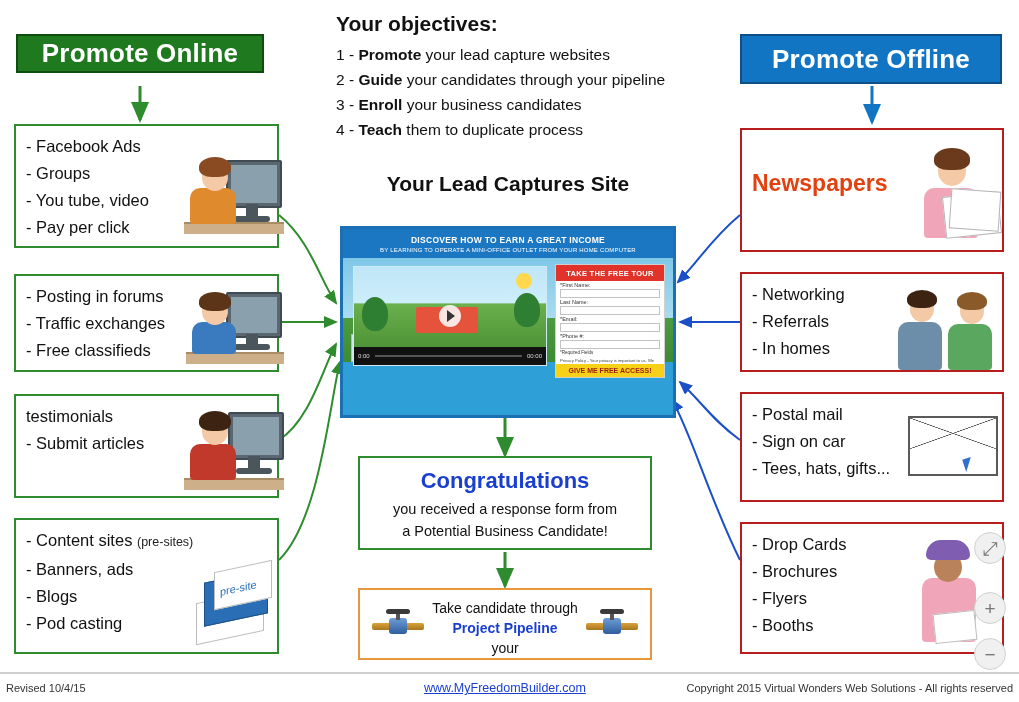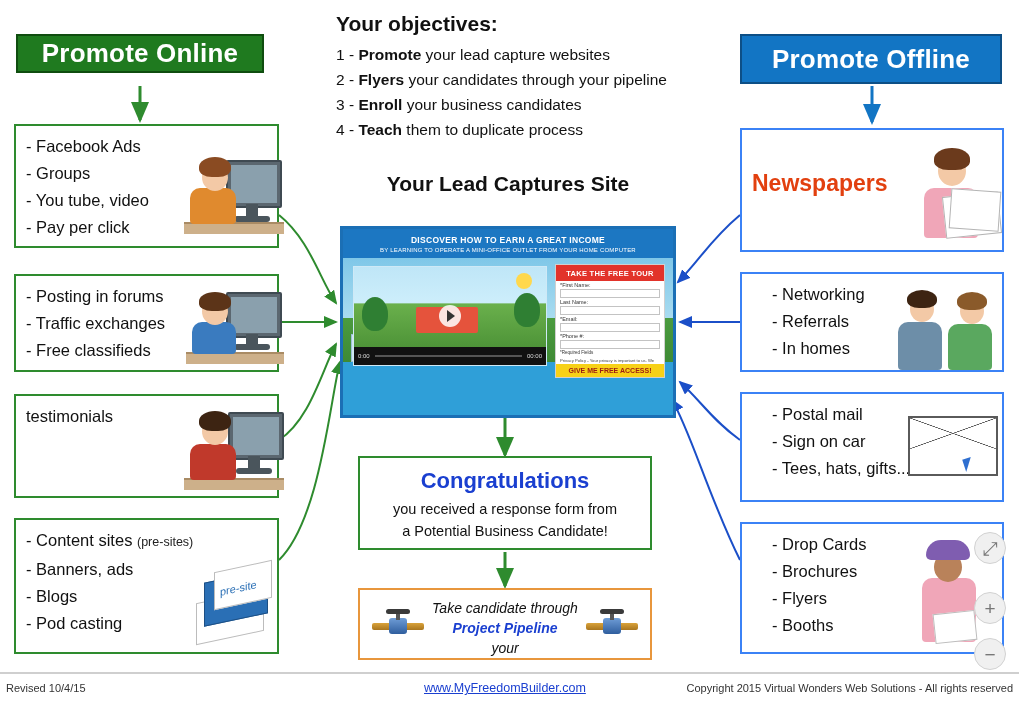--- a/index.html
+++ b/index.html
@@ -56,21 +56,21 @@
   }
   .objective-row b { font-weight: bold; }
 
   
   .box {
     box-sizing: border-box;
     background: #ffffff;
     position: absolute;
   }
   .box-green { border: 2px solid #2e8b2e; }
-  .box-blue  { border: 2px solid #3b82f6; padding-left: 20px; }
+  .box-blue  { border: 2px solid #b91c1c; }
   .box-orange{ border: 2px solid #e8963c; }
 
   .bullets {
     font-size: 16.5px;
     line-height: 27px;
     color: #111;
     padding: 7px 0 0 10px;
   }
   .bullets div { white-space: nowrap; }
   .small-note { font-size: 12.5px; color: #222; }
@@ -319,21 +319,21 @@
     <span>Promote Offline</span>
   </div>
 
   <div class="abs" style="left:336px;top:12px;width:400px;">
     <div class="objectives-title">Your objectives:</div>
     <div style="margin-top:6px;">
       <div class="objective-row">
         <span>1 - </span><b>Promote</b><span> your lead capture websites</span>
       </div>
       <div class="objective-row">
-        <span>2 - </span><b>Flyers</b><span> your candidates through your pipeline</span>
+        <span>2 - </span><b>Guide</b><span> your candidates through your pipeline</span>
       </div>
       <div class="objective-row">
         <span>3 - </span><b>Enroll</b><span> your business candidates</span>
       </div>
       <div class="objective-row">
         <span>4 - </span><b>Teach</b><span> them to duplicate process</span>
       </div>
     </div>
   </div>
 
@@ -373,20 +373,21 @@
       <div class="monitor-stand" style="left:48px;top:62px;width:36px;height:6px;border-radius:3px;"></div>
       <div class="body-sh" style="left:6px;top:40px;width:44px;height:32px;background:#3a7bbf;"></div>
       <div class="head" style="left:16px;top:16px;width:26px;height:27px;"></div>
       <div class="hair" style="left:13px;top:10px;width:32px;height:19px;background:#5c3418;"></div>
     </div>
   </div>
 
   <div class="box box-green" style="left:14px;top:394px;width:265px;height:104px;">
     <div class="bullets">
       <div>   testimonials</div>
+      <div>- Submit articles</div>
     </div>
     <div class="person" style="left:168px;top:6px;width:100px;height:94px;">
       <div class="desk" style="left:0;top:76px;width:100px;height:10px;"></div>
       <div class="monitor" style="left:44px;top:10px;width:52px;height:44px;">
         <div class="monitor-screen"></div>
       </div>
       <div class="monitor-stand" style="left:64px;top:54px;width:12px;height:12px;"></div>
       <div class="monitor-stand" style="left:52px;top:66px;width:36px;height:6px;border-radius:3px;"></div>
       <div class="body-sh" style="left:6px;top:42px;width:46px;height:36px;background:#c0392b;"></div>
       <div class="head" style="left:18px;top:16px;width:26px;height:27px;"></div>
@@ -460,21 +461,21 @@
       </div>
     </div>
   </div>
 
   <div class="box box-green" style="left:358px;top:456px;width:294px;height:94px;">
     <div class="congrats-title">Congratulations</div>
     <div class="congrats-sub">you received a response form from</div>
     <div class="congrats-sub" style="padding-top:0;">a Potential Business Candidate!</div>
   </div>
 
-  <div class="box box-orange" style="left:358px;top:588px;width:294px;height:72px;font-style:italic;">
+  <div class="box box-orange" style="left:358px;top:588px;width:294px;height:72px;">
     <div class="valve" style="left:12px;top:22px;">
       <div class="pipe"></div>
         <div class="body"></div>
         <div class="stem"></div>
         <div class="wheel"></div>
     </div>
     <div class="valve" style="right:12px;top:22px;">
       <div class="pipe"></div>
         <div class="body"></div>
         <div class="stem"></div>

